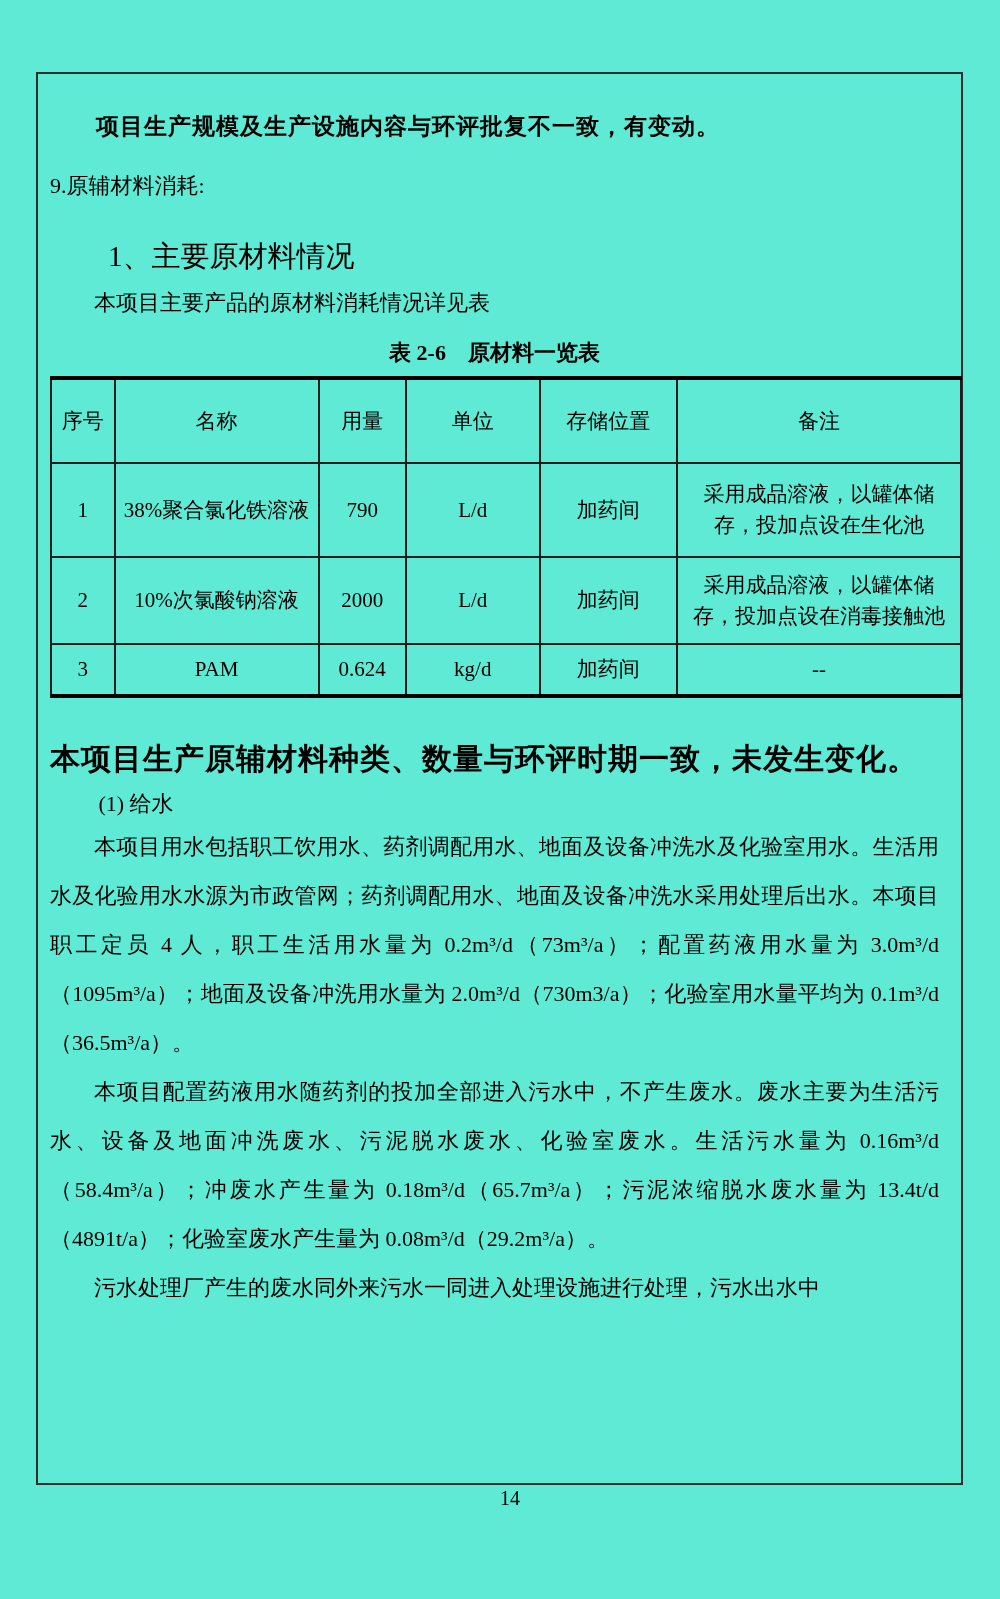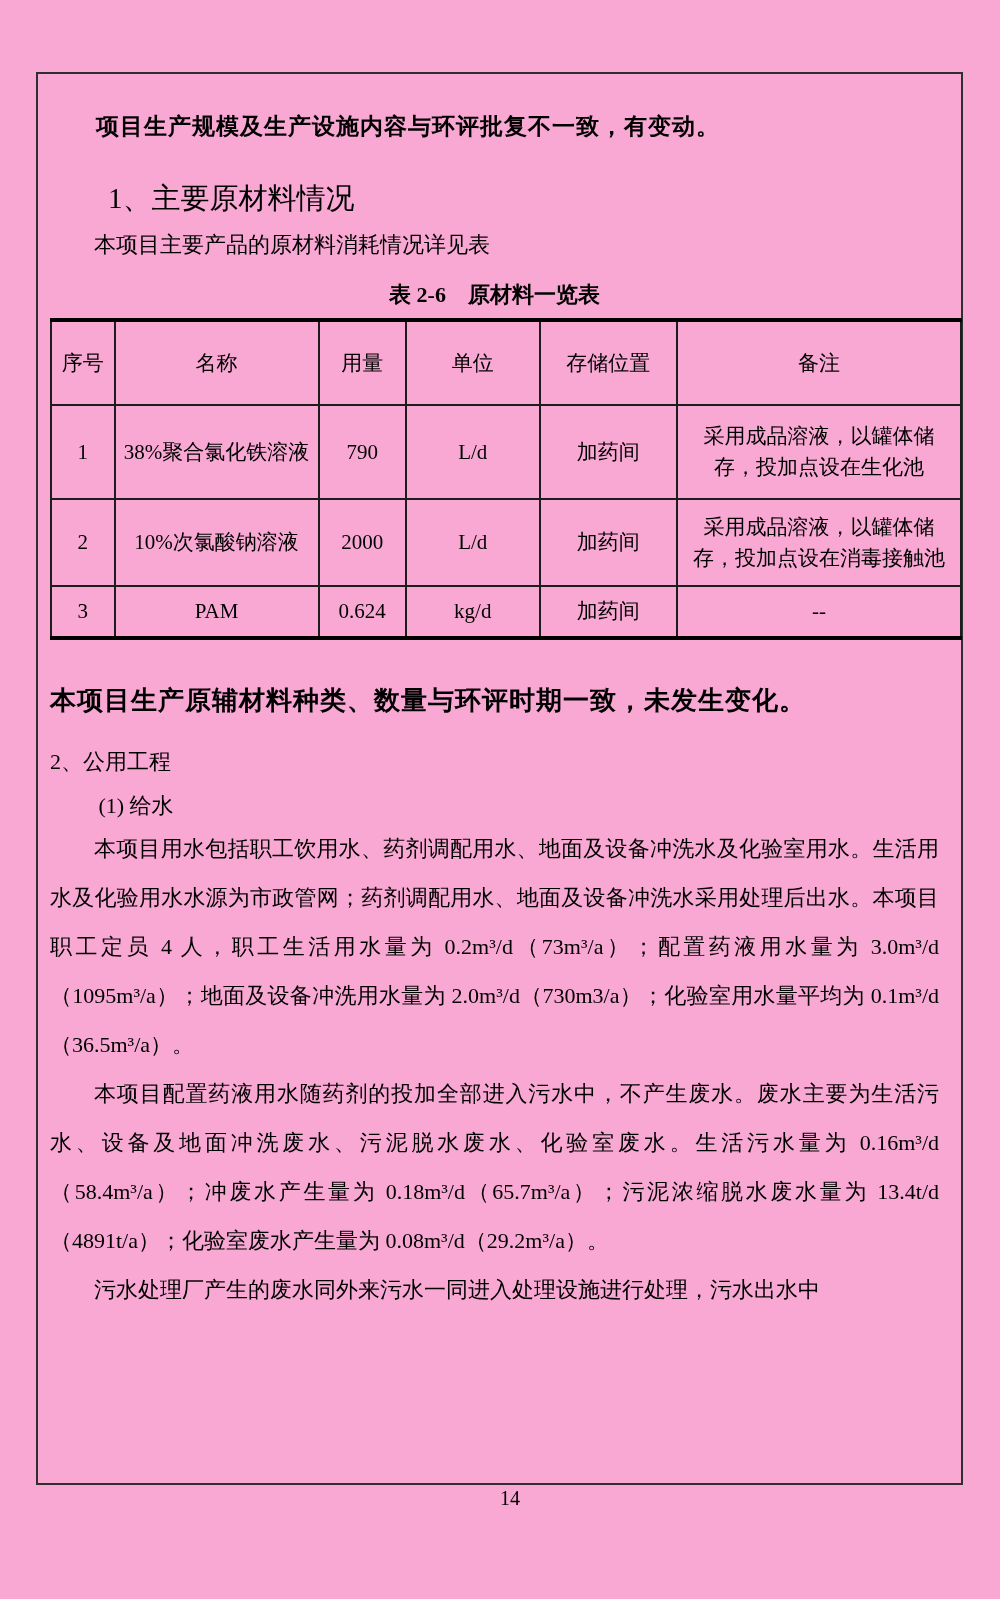--- a/index.html
+++ b/index.html
@@ -6,21 +6,21 @@
     margin: 0;
     padding: 0;
     background: #ffffff;
     color: #000000;
     font-family: "Liberation Serif", "DejaVu Serif", serif;
   }
   .page {
     position: relative;
     width: 1000px;
     height: 1599px;
-    background: #f9a8d4;
+    background: #5eead4;
     overflow: hidden;
   }
   .page-box {
     position: absolute;
     left: 36px;
     top: 72px;
     width: 927px;
     height: 1413px;
     border: 2px solid #2f2f2f;
     box-sizing: border-box;
@@ -83,21 +83,21 @@
   tr.row-2  { height: 87px; }
   tr.row-3  { height: 52px; }
   col.c-no     { width: 7%;    }
   col.c-name   { width: 22.4%; }
   col.c-amount { width: 9.6%;  }
   col.c-unit   { width: 14.7%; }
   col.c-store  { width: 15.1%; }
   col.c-remark { width: 31.2%; }
 
   .bold-note {
-    font-size: 26px;
+    font-size: 30px;
     font-weight: bold;
     margin-top: 46px;
     line-height: 30px;
     letter-spacing: 1px;
   }
   .section-2 {
     font-size: 22px;
     margin-top: 32px;
     line-height: 28px;
   }
@@ -127,20 +127,21 @@
   }
 </style>
 </head>
 <body>
 
 <div class="page">
   <div class="page-box">
 
     <p class="bold-heading">项目生产规模及生产设施内容与环评批复不一致，有变动。</p>
 
+    <p class="section-label">9.原辅材料消耗:</p>
 
     <p class="sub-heading">1、主要原材料情况</p>
 
     <p class="intro-line">本项目主要产品的原材料消耗情况详见表</p>
 
     <p class="table-title">表 2-6　原材料一览表</p>
 
     <table class="materials">
       <colgroup>
         <col class="c-no">
@@ -181,21 +182,20 @@
         <td>0.624</td>
         <td>kg/d</td>
         <td>加药间</td>
         <td>--</td>
       </tr>
     </tbody>
       </table>
 
     <p class="bold-note">本项目生产原辅材料种类、数量与环评时期一致，未发生变化。</p>
 
-    <p class="section-2">2、公用工程</p>
 
     <p class="list-heading">(1) 给水</p>
 
     <p class="body-para">本项目用水包括职工饮用水、药剂调配用水、地面及设备冲洗水及化验室用水。生活用水及化验用水水源为市政管网；药剂调配用水、地面及设备冲洗水采用处理后出水。本项目职工定员 4 人，职工生活用水量为 0.2m³/d（73m³/a）；配置药液用水量为 3.0m³/d（1095m³/a）；地面及设备冲洗用水量为 2.0m³/d（730m3/a）；化验室用水量平均为 0.1m³/d（36.5m³/a）。</p>
 
 
     <p class="body-para tight">本项目配置药液用水随药剂的投加全部进入污水中，不产生废水。废水主要为生活污水、设备及地面冲洗废水、污泥脱水废水、化验室废水。生活污水量为 0.16m³/d（58.4m³/a）；冲废水产生量为 0.18m³/d（65.7m³/a）；污泥浓缩脱水废水量为 13.4t/d（4891t/a）；化验室废水产生量为 0.08m³/d（29.2m³/a）。</p>
 
     <p class="body-para tight">污水处理厂产生的废水同外来污水一同进入处理设施进行处理，污水出水中</p>
 

